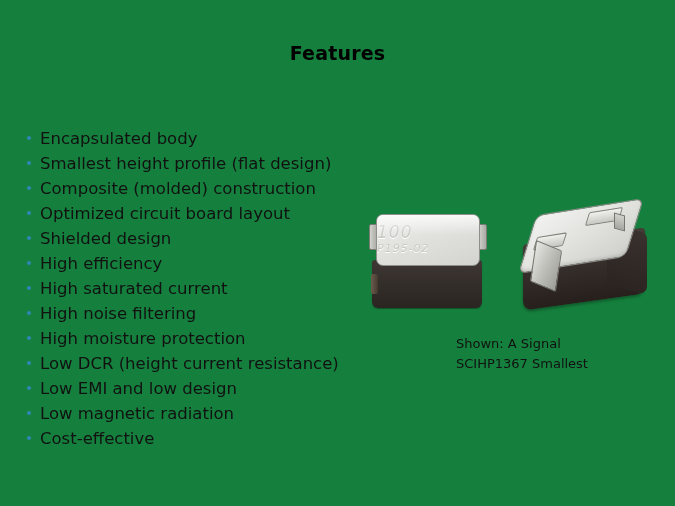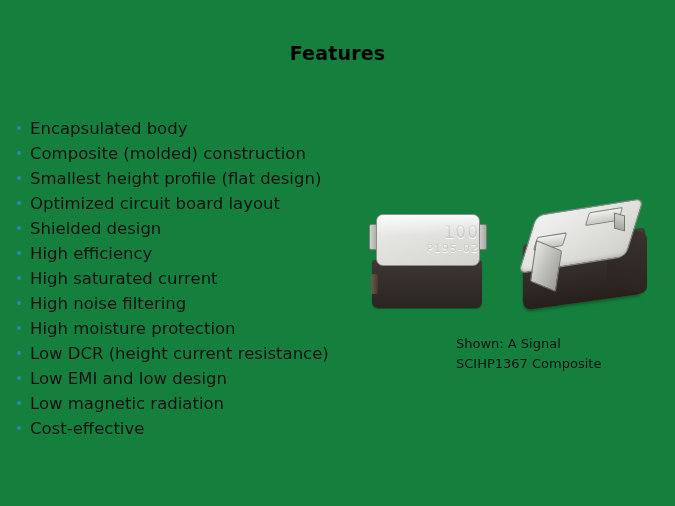--- a/index.html
+++ b/index.html
@@ -38,21 +38,21 @@
     color: #000000;
   }
 
   
   #features-list {
     position: absolute;
     left: 14px;
     top: 116px;
     width: 400px;
     list-style: none;
-    margin: 0;
+    margin: 10px;
     padding: 0;
   }
   #features-list li {
     position: relative;
     padding-left: 16px;
     font-size: 16.5px;
     line-height: 25px;
     color: #111111;
     white-space: nowrap;
   }
@@ -108,25 +108,26 @@
   .flat-top::after {
     content: "";
     position: absolute;
     left: 0; top: 0;
     width: 100%; height: 40%;
     background: linear-gradient(180deg, rgba(255,255,255,0.75), rgba(255,255,255,0));
   }
   .flat-mark {
     position: absolute;
     width: 100%;
-    text-align: right;
+    text-align: left;
     color: #c9c9c4;
     text-shadow: 0 1px 0 #ffffff;
     font-family: "DejaVu Sans", sans-serif;
     pointer-events: none;
+    font-style: italic;
   }
   .flat-mark-1 { top: 7px;  font-size: 17px; letter-spacing: 1px; }
   .flat-mark-2 { top: 27px; font-size: 11px; letter-spacing: 1px; }
 
   .flat-tab-l, .flat-tab-r {
     position: absolute;
     width: 9px;
     height: 26px;
     background: linear-gradient(90deg, #d2d2cd, #a9a9a4);
     border: 1px solid #7c7c78;
@@ -252,25 +253,25 @@
 
   <div id="slide-title">Features</div>
 
   <ul id="features-list">
     <li>
       <span class="bullet-dot"></span>
       <span>Encapsulated body</span>
     </li>
     <li>
       <span class="bullet-dot"></span>
+      <span>Smallest height profile (flat design)</span>
+    </li>
+    <li>
+      <span class="bullet-dot"></span>
       <span>Composite (molded) construction</span>
-    </li>
-    <li>
-      <span class="bullet-dot"></span>
-      <span>Smallest height profile (flat design)</span>
     </li>
     <li>
       <span class="bullet-dot"></span>
       <span>Optimized circuit board layout</span>
     </li>
     <li>
       <span class="bullet-dot"></span>
       <span>Shielded design</span>
     </li>
     <li>
@@ -327,16 +328,16 @@
       <div class="p-tab-back"></div>
       <div class="p-tab-back-side"></div>
       <div class="p-tab-front-top"></div>
       <div class="p-tab-front"></div>
     </div>
 
   </div>
 
   <div id="figure-caption">
     <div>Shown: A Signal</div>
-    <div>SCIHP1367 Composite</div>
+    <div>SCIHP1367 Smallest</div>
   </div>
 
 </div>
 
 </body></html>

